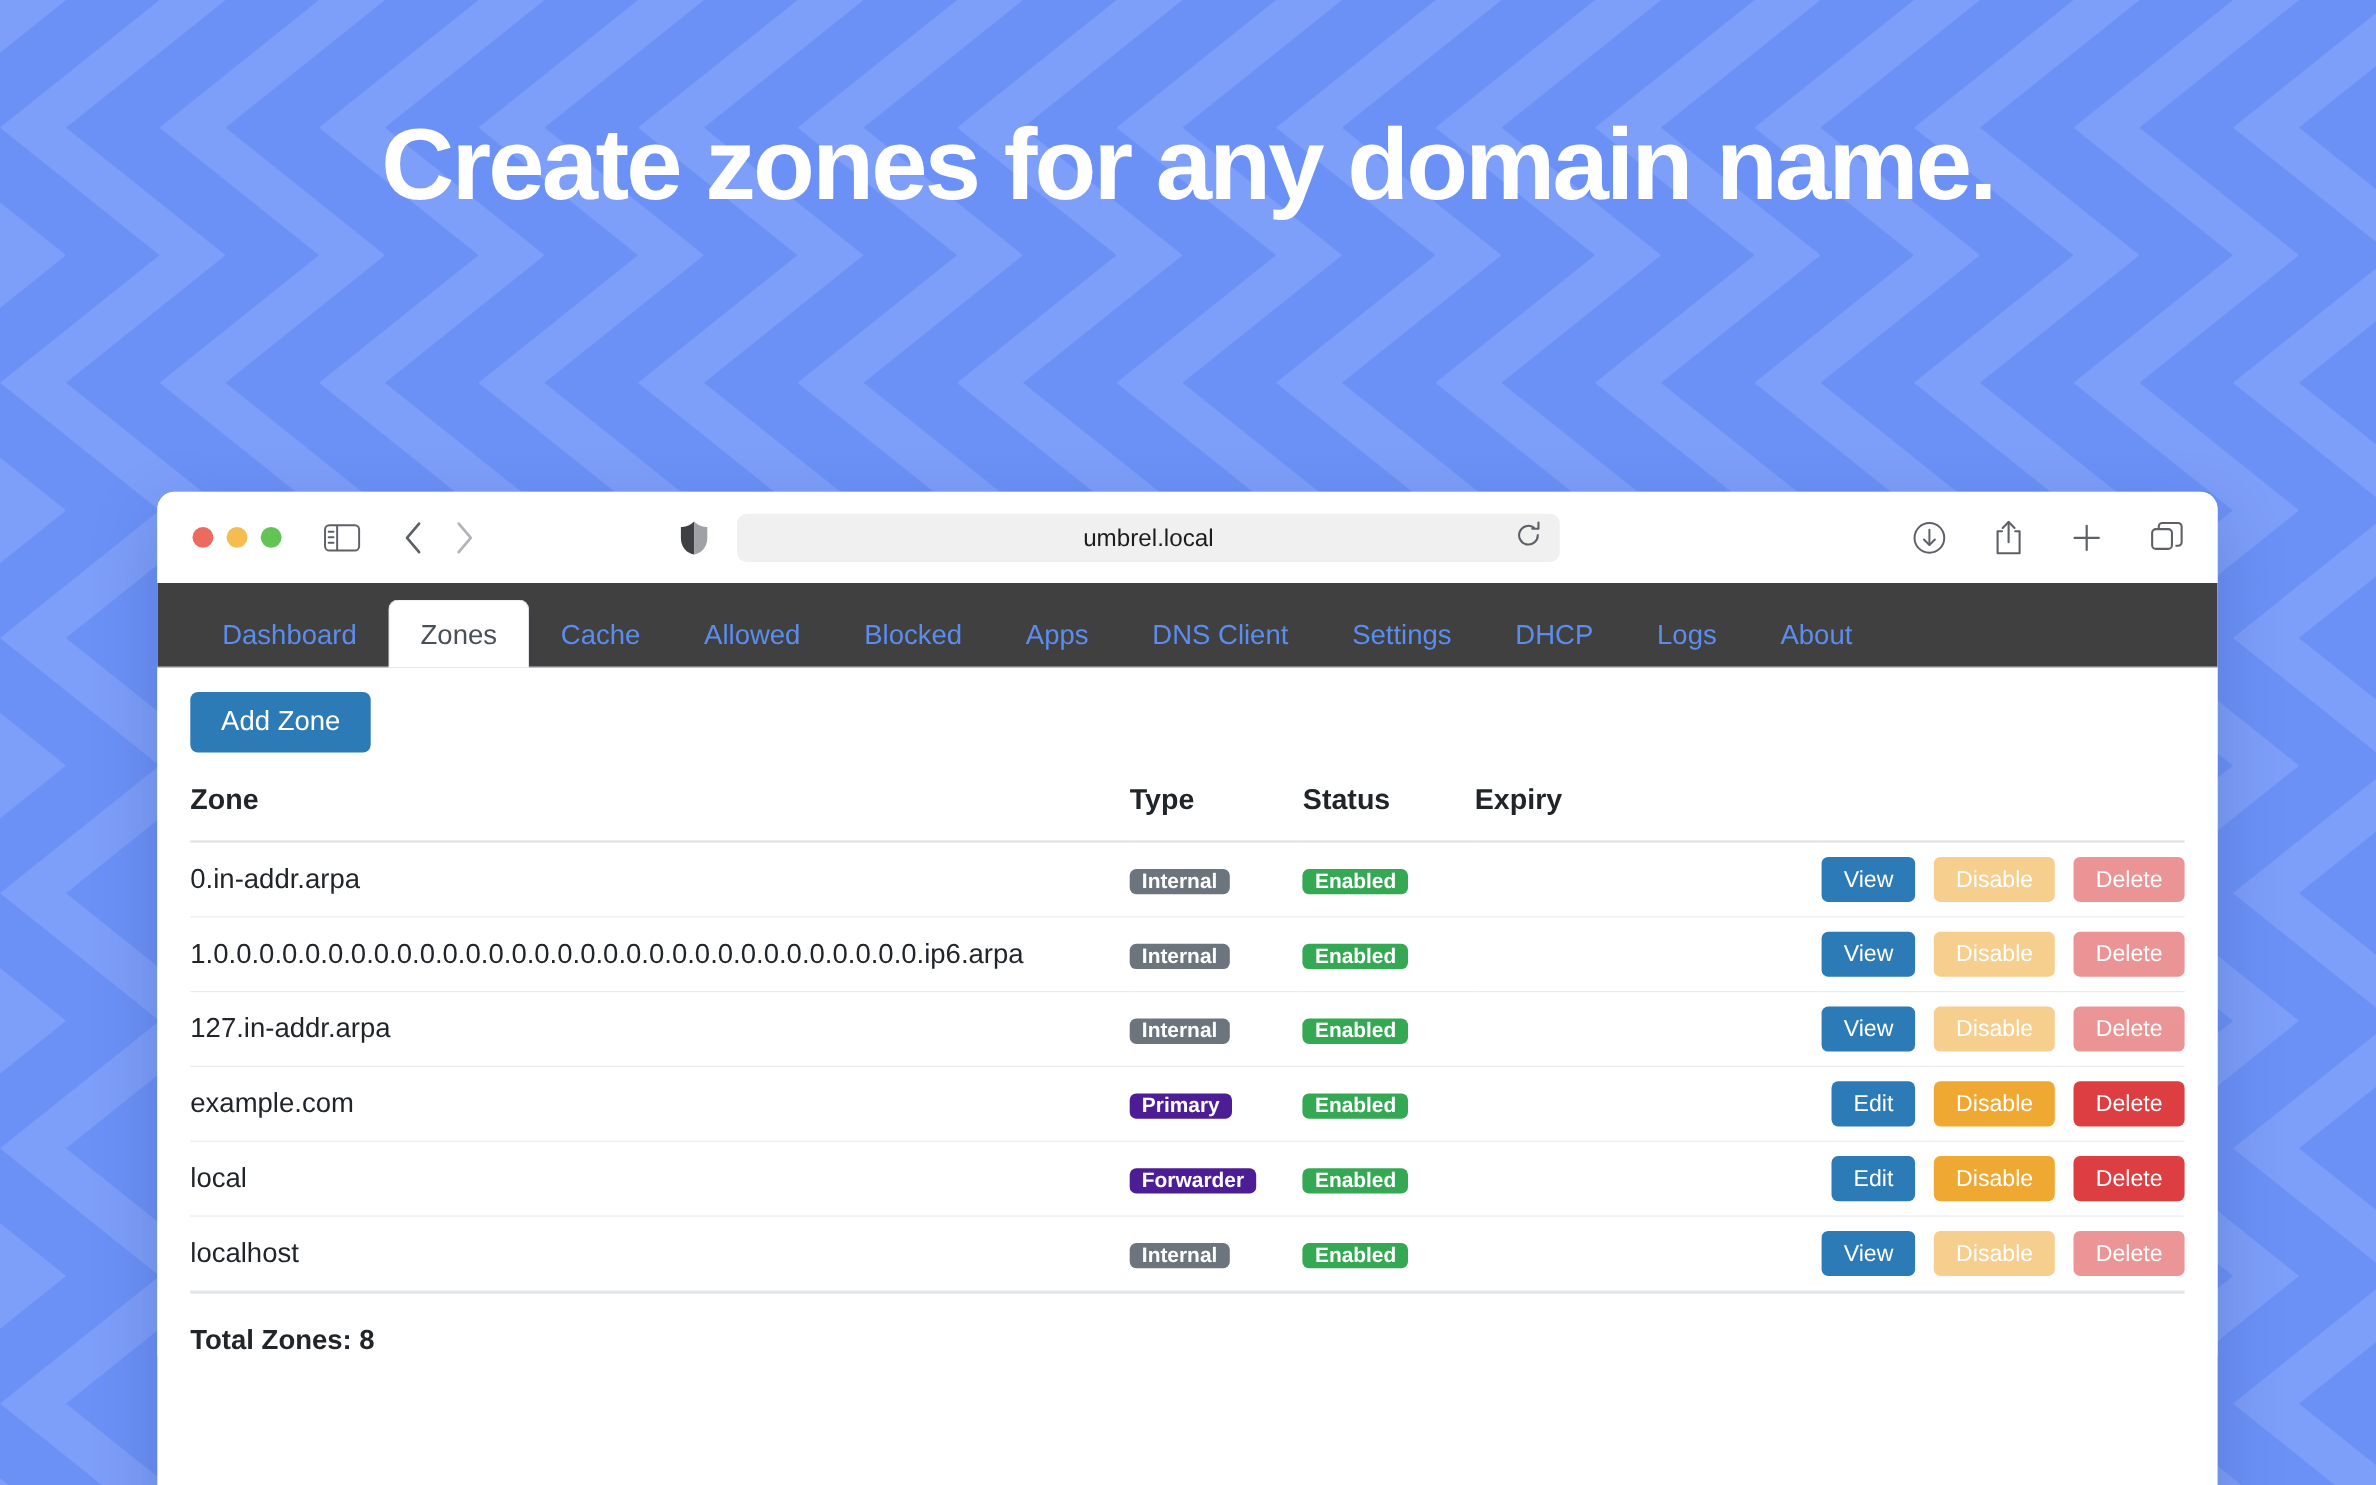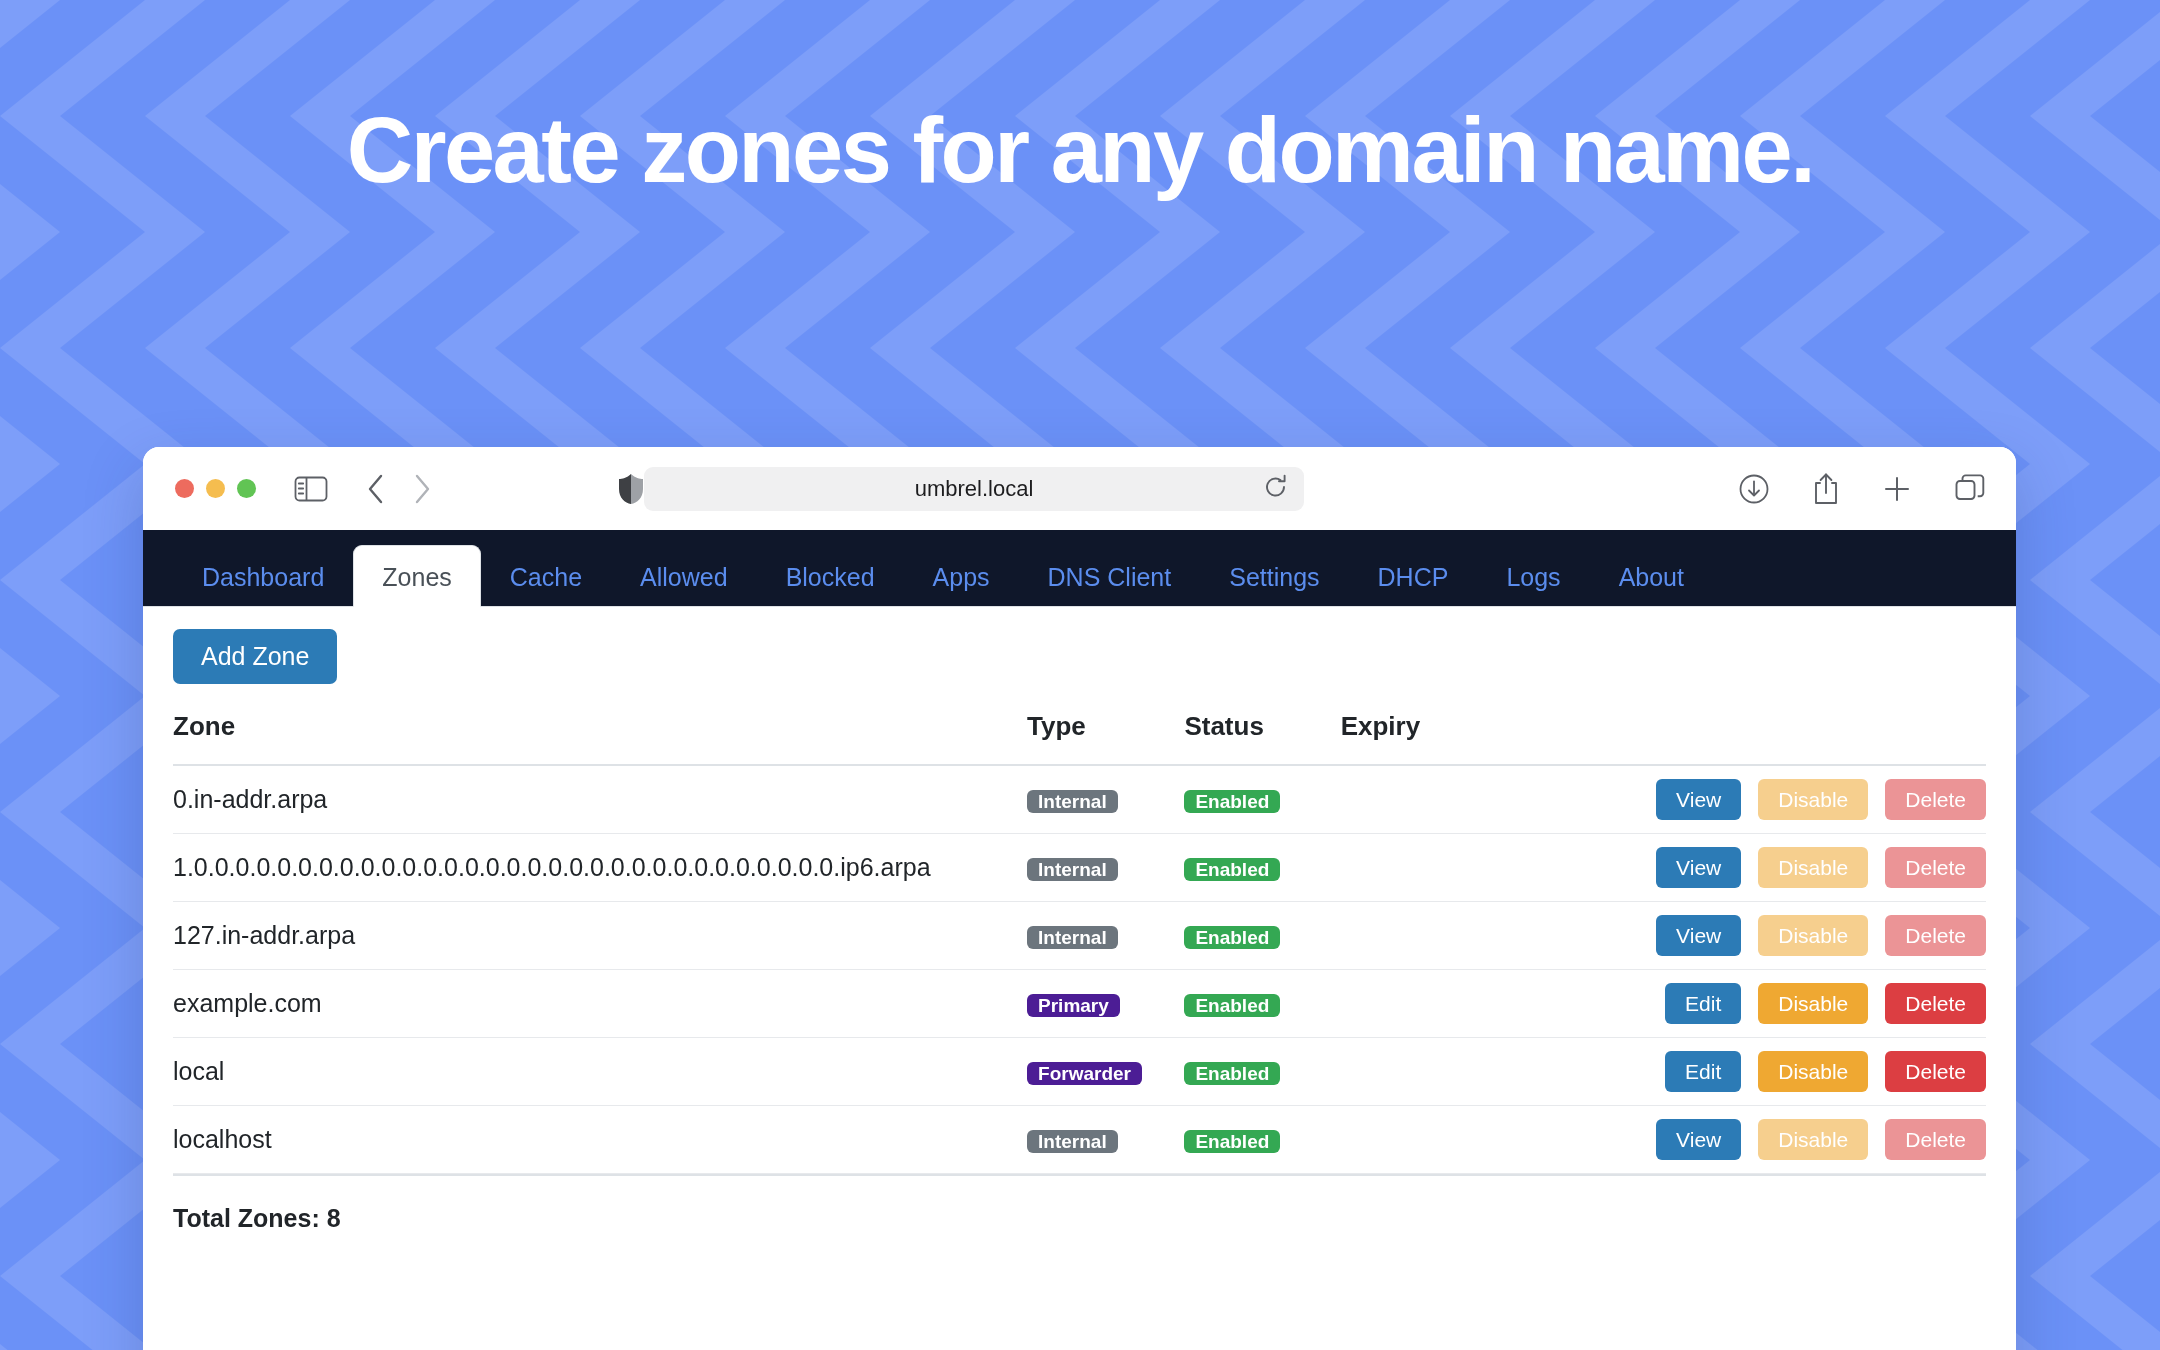--- a/index.html
+++ b/index.html
@@ -82,21 +82,22 @@
     justify-content: center;
   }
 
   #sidebar-toggle { margin-left: 38px; }
   #nav-back    { margin-left: 38px; }
   #nav-forward { margin-left: 26px; color: #b0b3b8; }
 
   #shield-wrap { margin-left: 186px; }
 
   #url-bar {
-    width: 660px;
+    margin-left: 26px;
+    width: 748px;
     height: 44px;
     background: #f0f0f1;
     border-radius: 9px;
     display: flex;
     align-items: center;
     justify-content: center;
     position: relative;
   }
   #url-text {
     font-size: 22px;
@@ -118,21 +119,21 @@
     transform: translateY(-50%);
     display: flex;
     align-items: center;
     gap: 42px;
   }
 
   
   #tab-strip {
     position: relative;
     height: 77px;
-    background: #0f172a;
+    background: #404040;
     padding-left: 30px;
     display: flex;
     align-items: flex-end;
   }
   #tab-strip::after {
     content: "";
     position: absolute;
     left: 0; right: 0; bottom: 0;
     height: 1px;
     background: #dee2e6;

